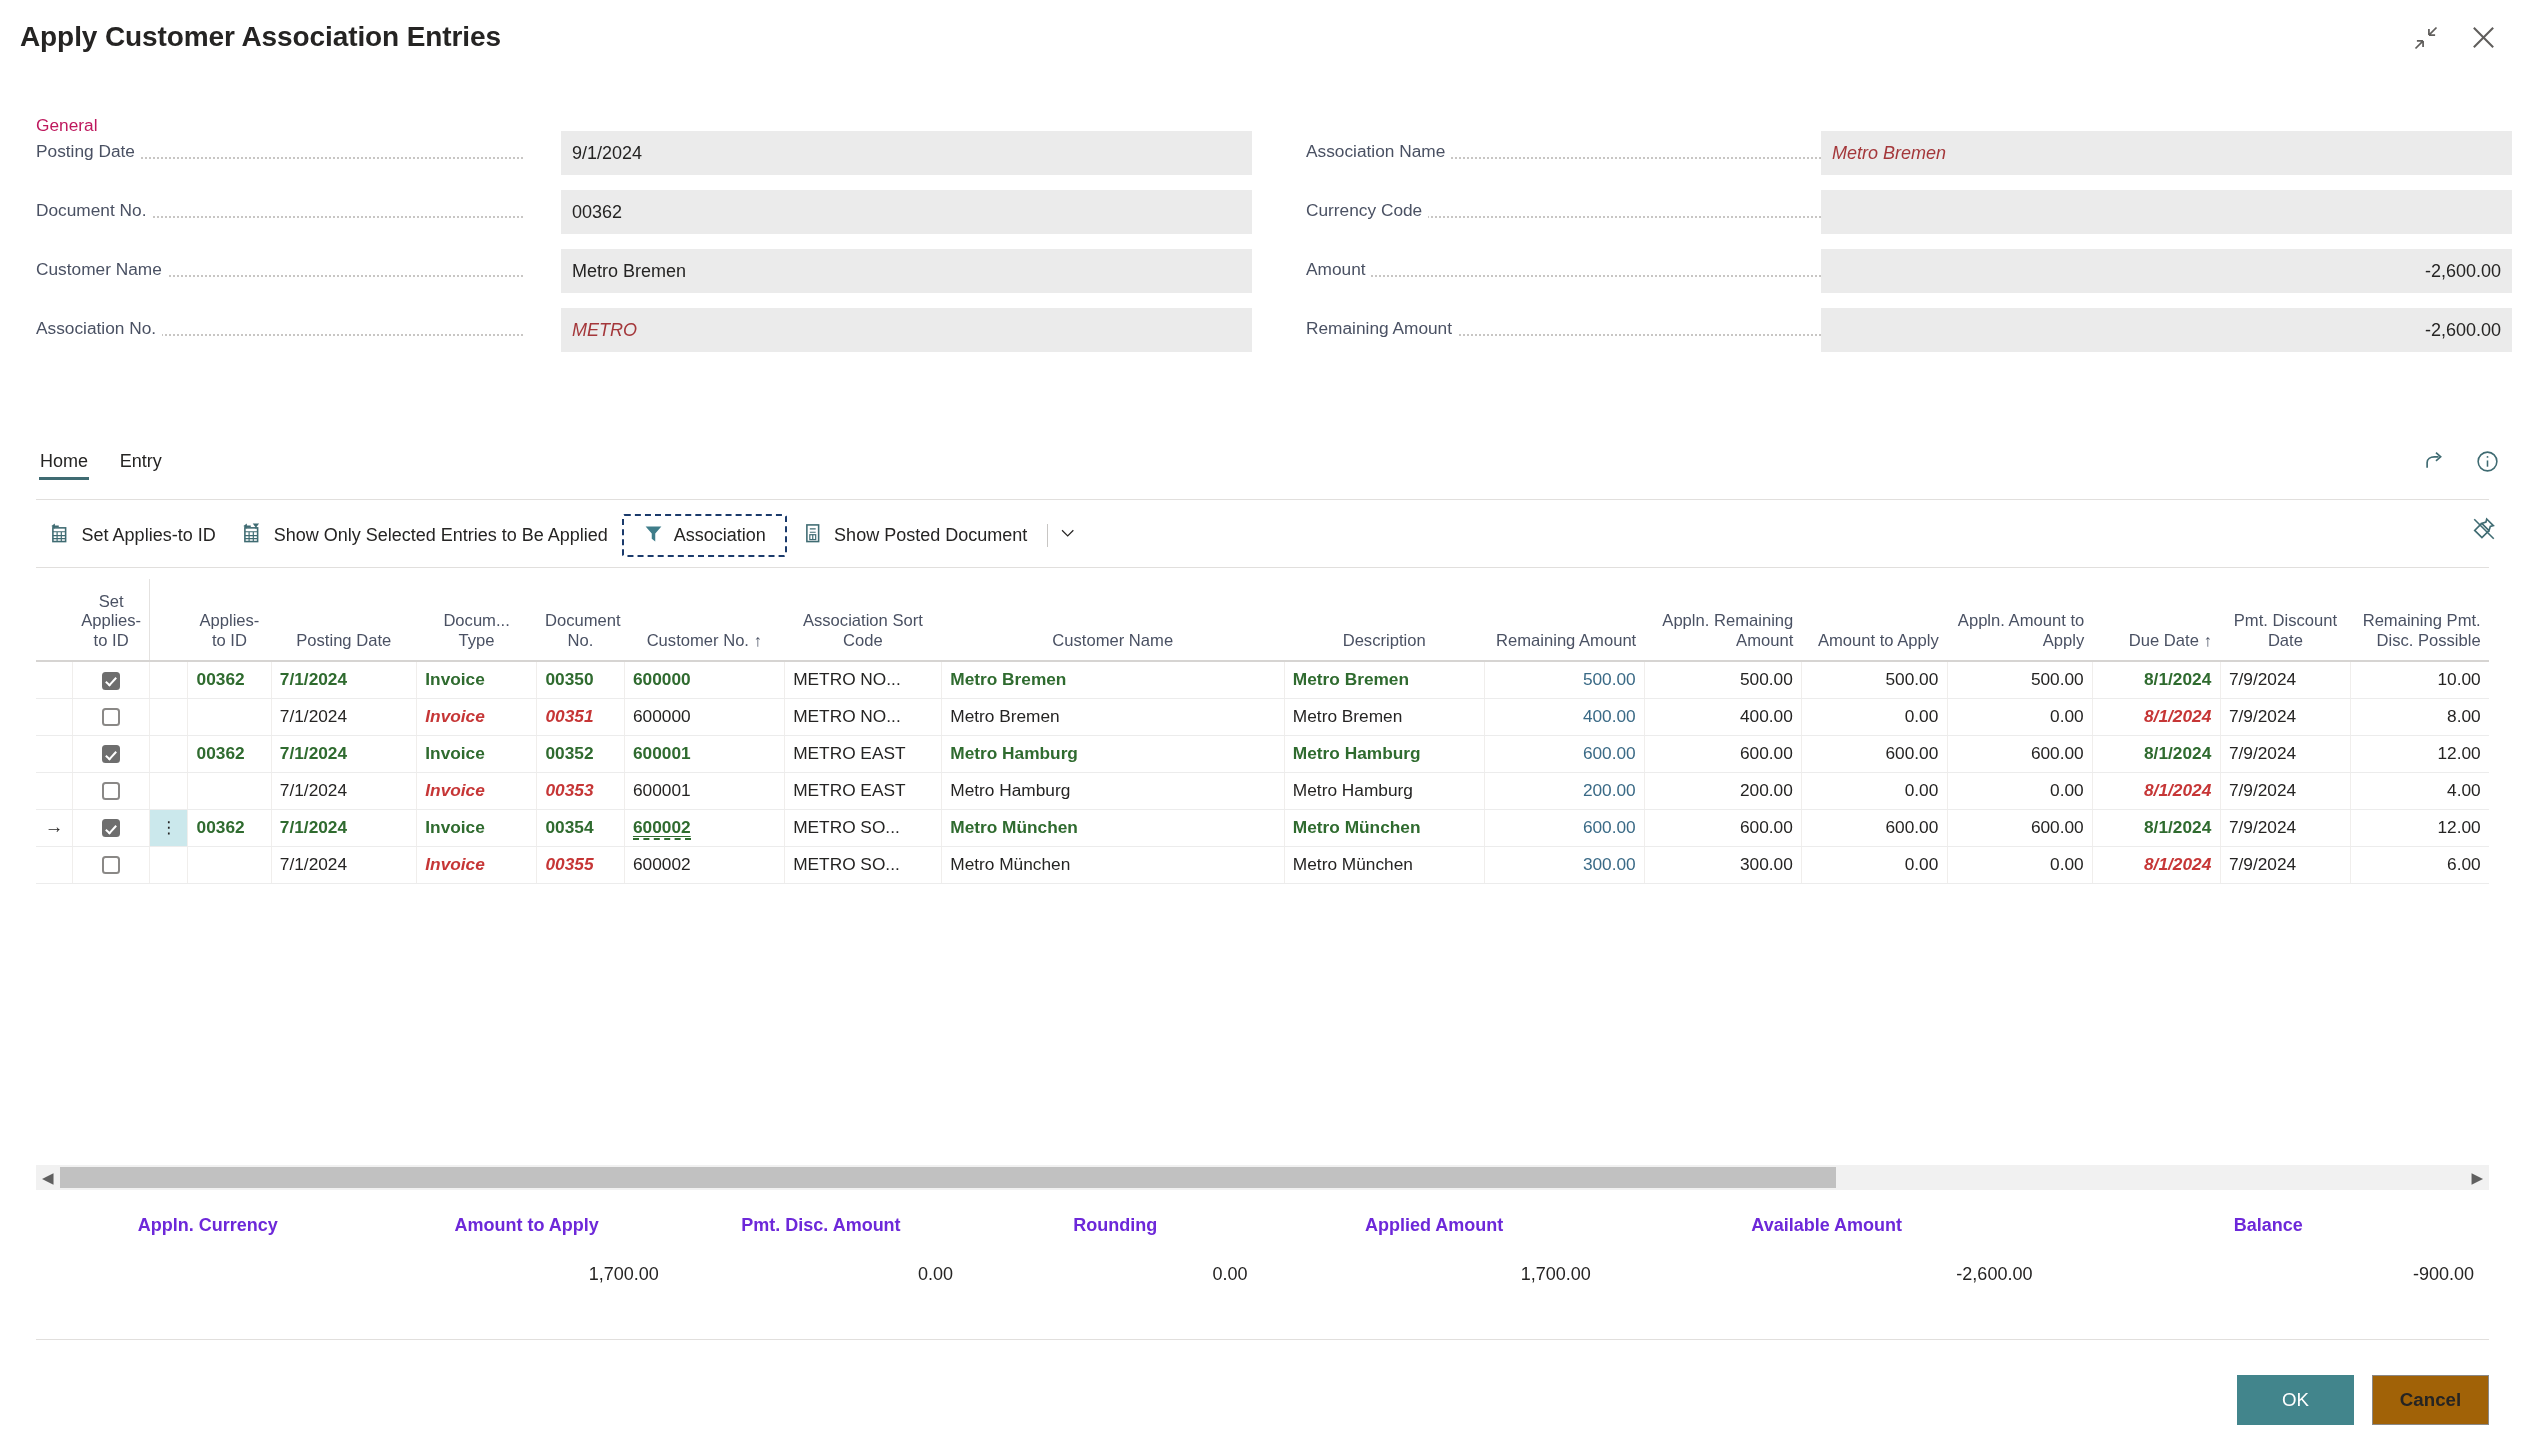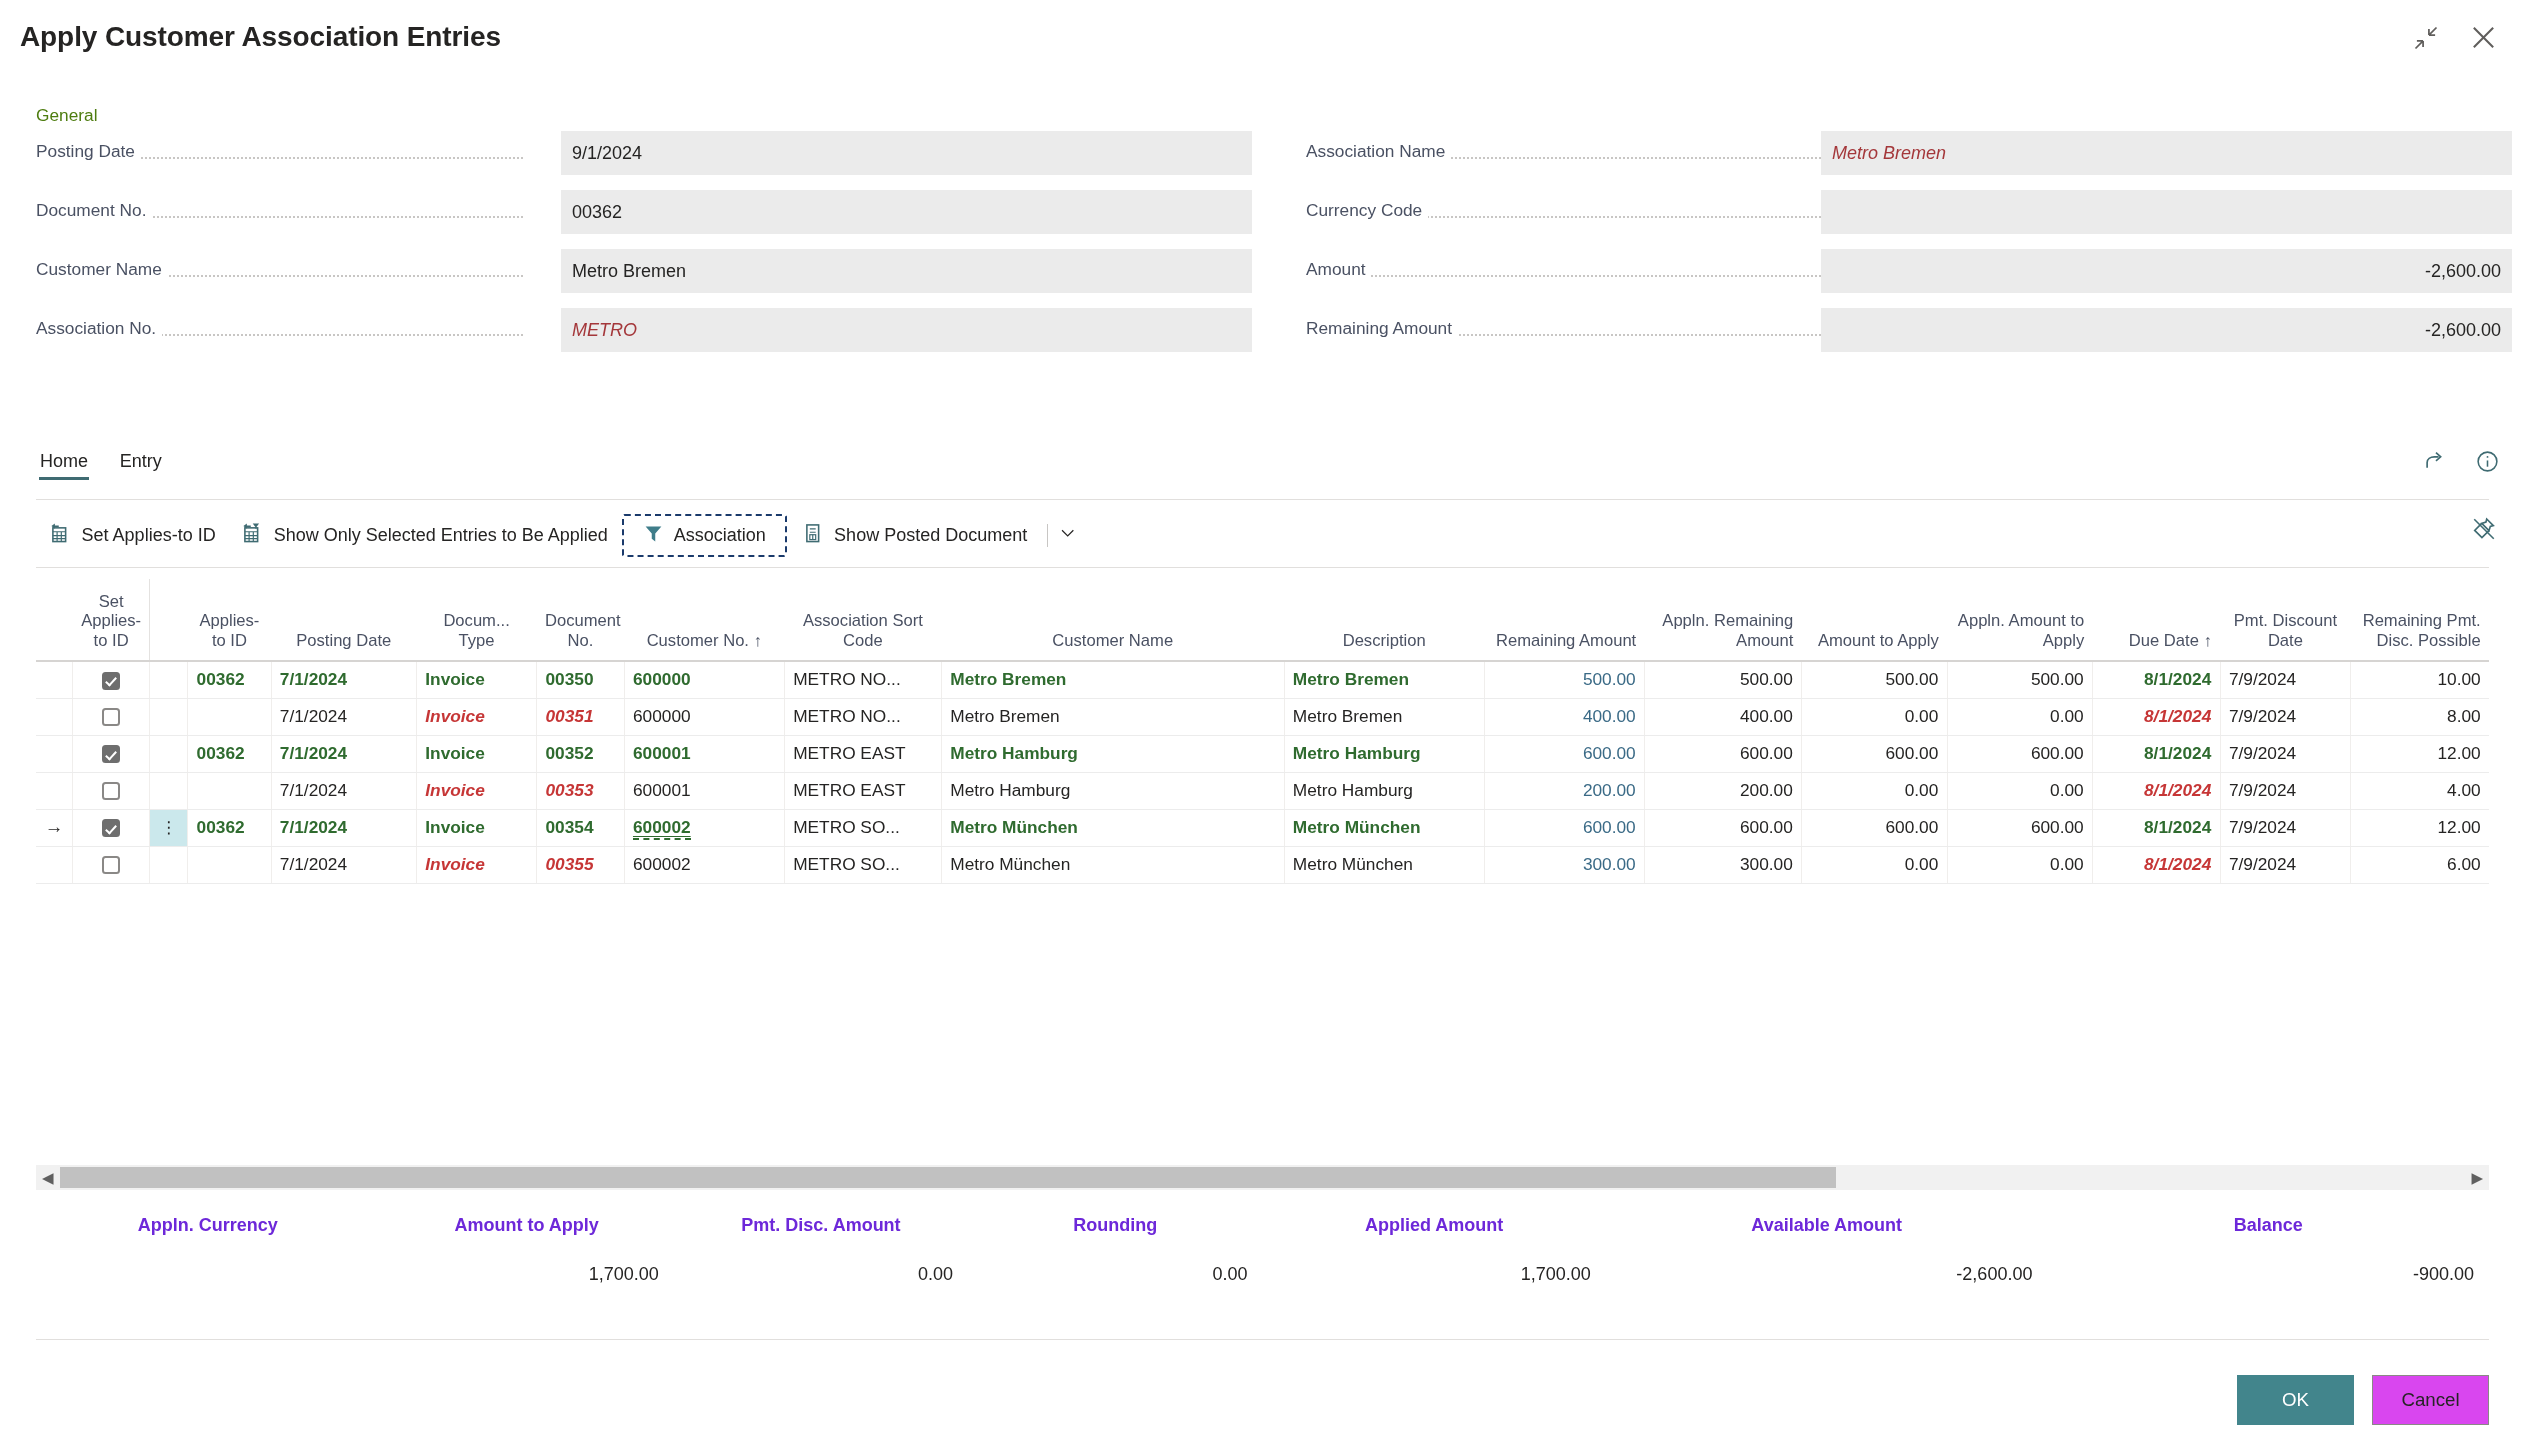--- a/index.html
+++ b/index.html
@@ -42,23 +42,23 @@
   }
   .win-btn {
     width: 33px; height: 33px;
     display: flex; align-items: center; justify-content: center;
     cursor: pointer;
   }
 
   
   .general-label {
     position: absolute;
-    left: 36px; top: 105px;
+    left: 36px; top: 115px;
     font-size: 17.3px;
-    color: #4d7c0f;
+    color: #be185d;
   }
   .fields {
     position: absolute;
     left: 0; top: 131px; right: 0;
     height: 276px;
   }
   .fcol-left { position: absolute; left: 36px; top: 0; width: 1210px; }
   .fcol-right { position: absolute; left: 1306px; top: 0; width: 1189px; }
 
   .frow {
@@ -354,23 +354,24 @@
     display: flex; align-items: center; justify-content: center;
     cursor: pointer;
     box-sizing: border-box;
   }
   .btn.primary {
     background: #42858c;
     color: #ffffff;
     border: none;
   }
   .btn.secondary {
-    background: #d946ef;
+    background: #a16207;
     color: #252423;
     border: 1.4px solid #8a8886;
+    font-weight: bold;
   }
 </style>
 </head>
 <body>
 
 <div class="titlebar">
   <div class="page-title">Apply Customer Association Entries</div>
   <div class="win-btns">
     <div class="win-btn">
       <svg width="28" height="28" viewBox="0 0 24 24" fill="none" stroke="#605e5c" stroke-width="1.5">

